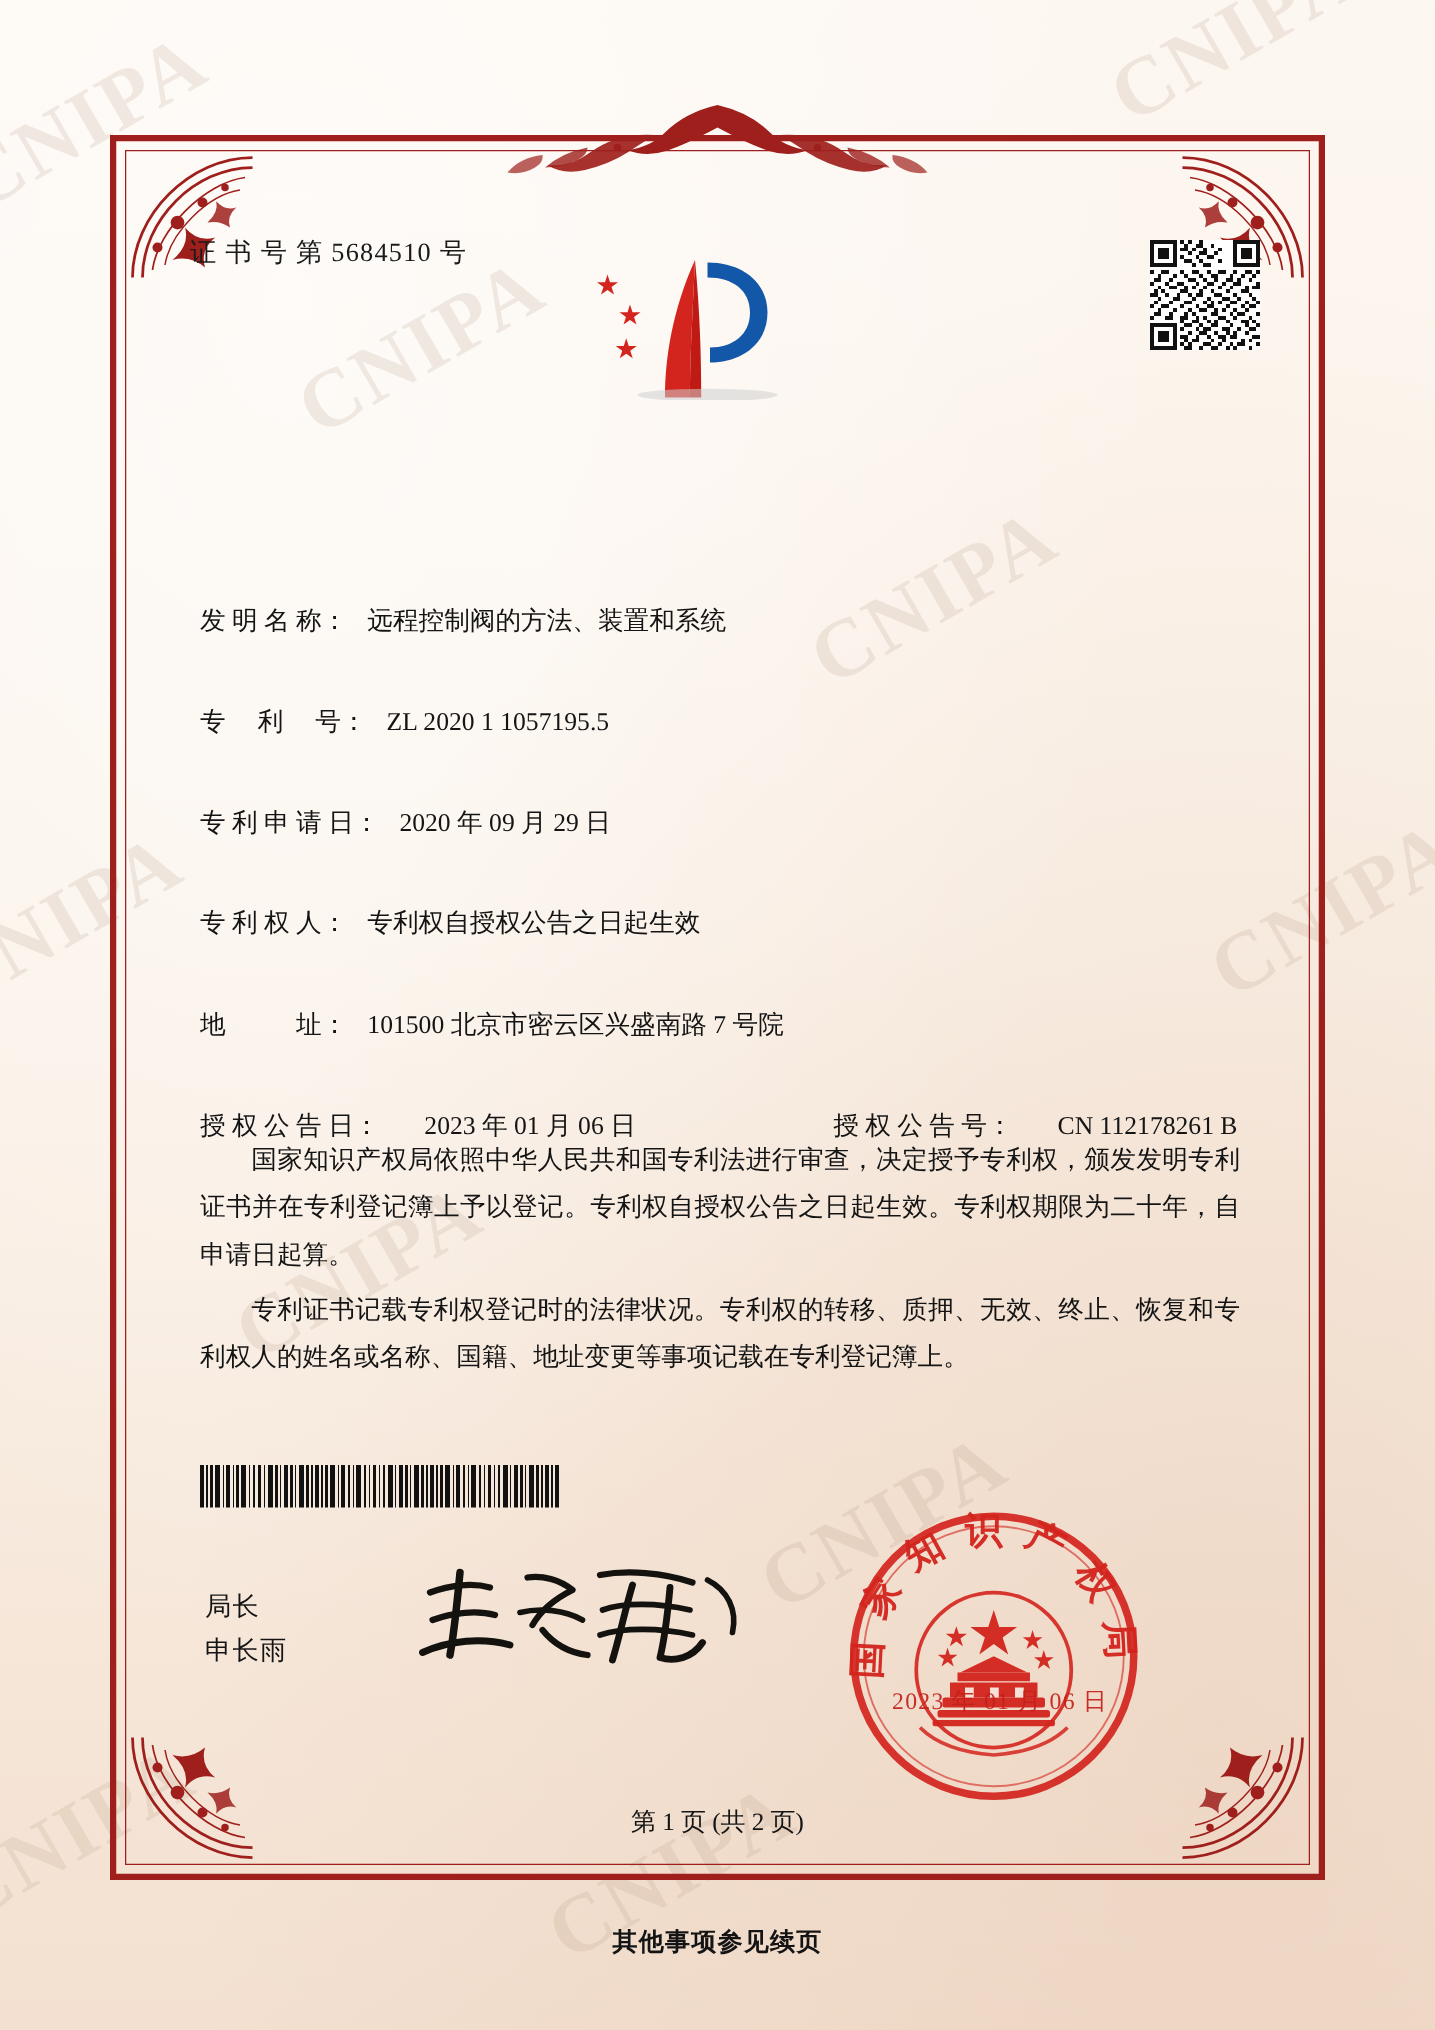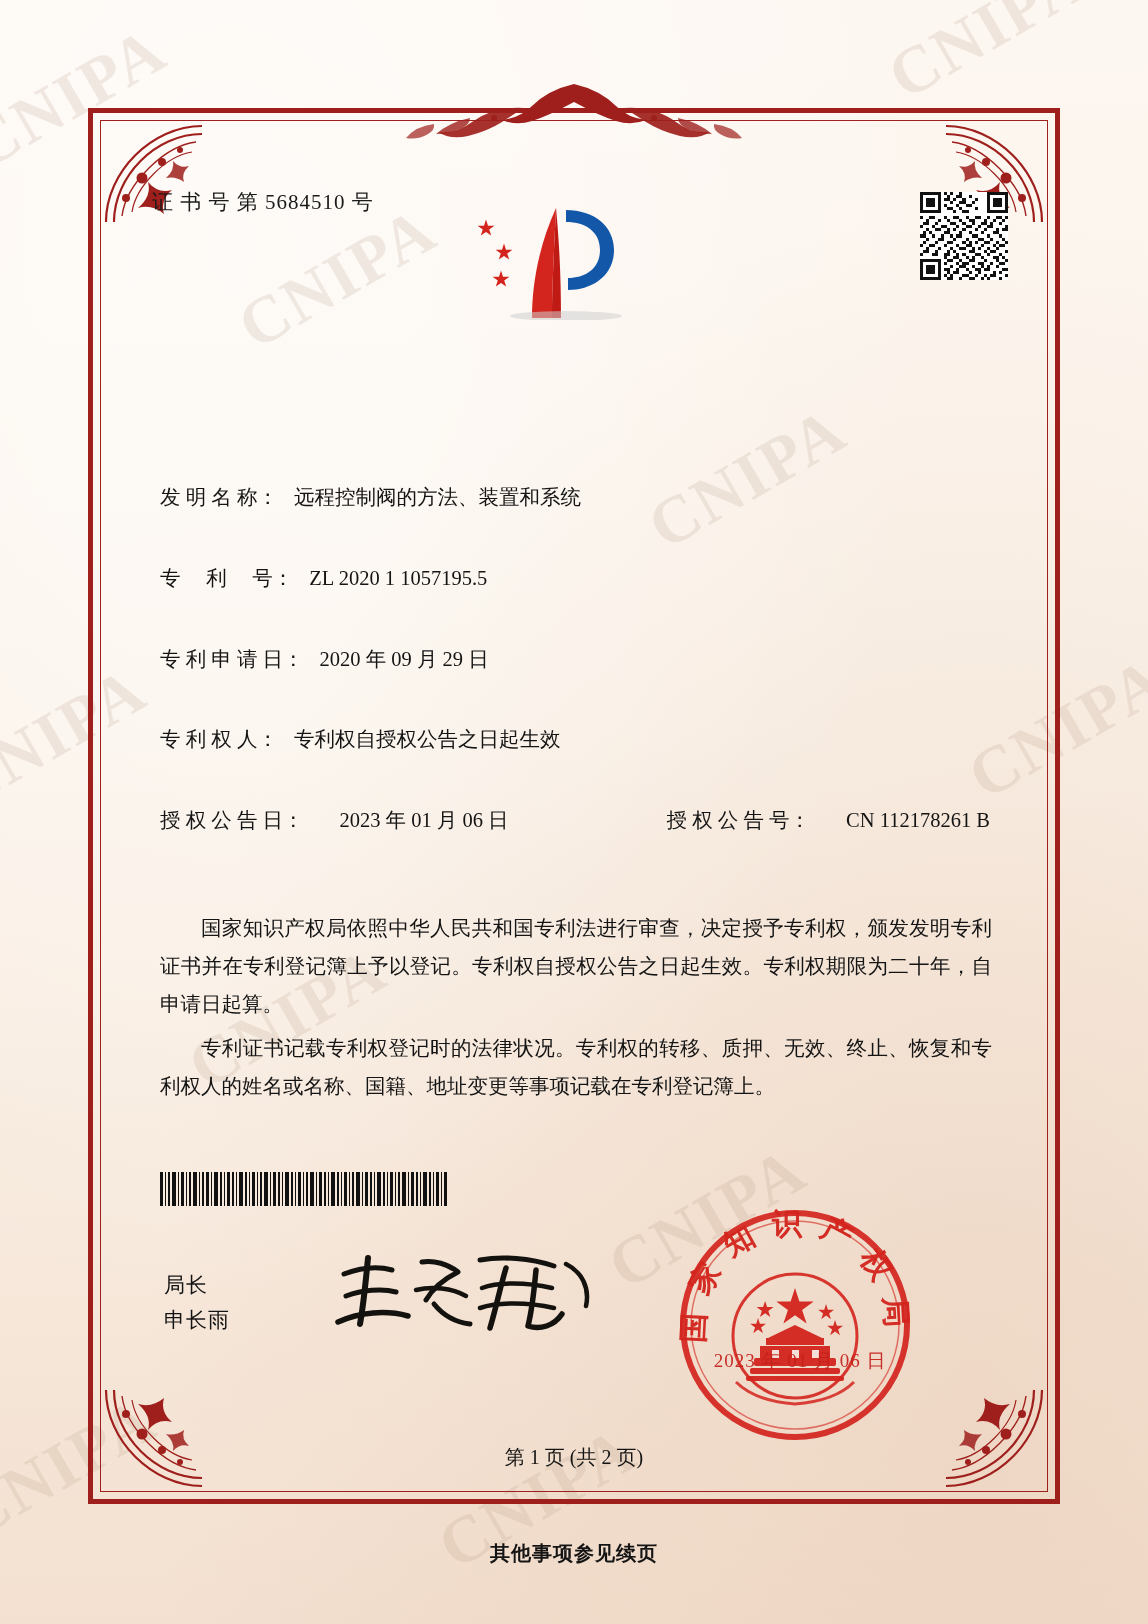--- a/index.html
+++ b/index.html
@@ -569,20 +569,24 @@
       <span class="field-value">ZL 2020 1 1057195.5</span>
     </div>
     <div class="field-row">
       <span class="field-label">专 利 申 请 日：</span>
       <span class="field-value">2020 年 09 月 29 日</span>
     </div>
     <div class="field-row">
       <span class="field-label">专 利 权 人：</span>
       <span class="field-value">专利权自授权公告之日起生效</span>
     </div>
+    <div class="field-row">
+      <span class="field-label">地           址：</span>
+      <span class="field-value">101500 北京市密云区兴盛南路 7 号院</span>
+    </div>
     <div class="field-row inline-pair">
       <span class="field-label">授 权 公 告 日：</span>
       <span class="field-value">2023 年 01 月 06 日</span>
       <span class="field-gap"></span>
       <span class="field-label">授 权 公 告 号：</span>
       <span class="field-value">CN 112178261 B</span>
     </div>
   </div>
 
   <div id="paragraphs">

